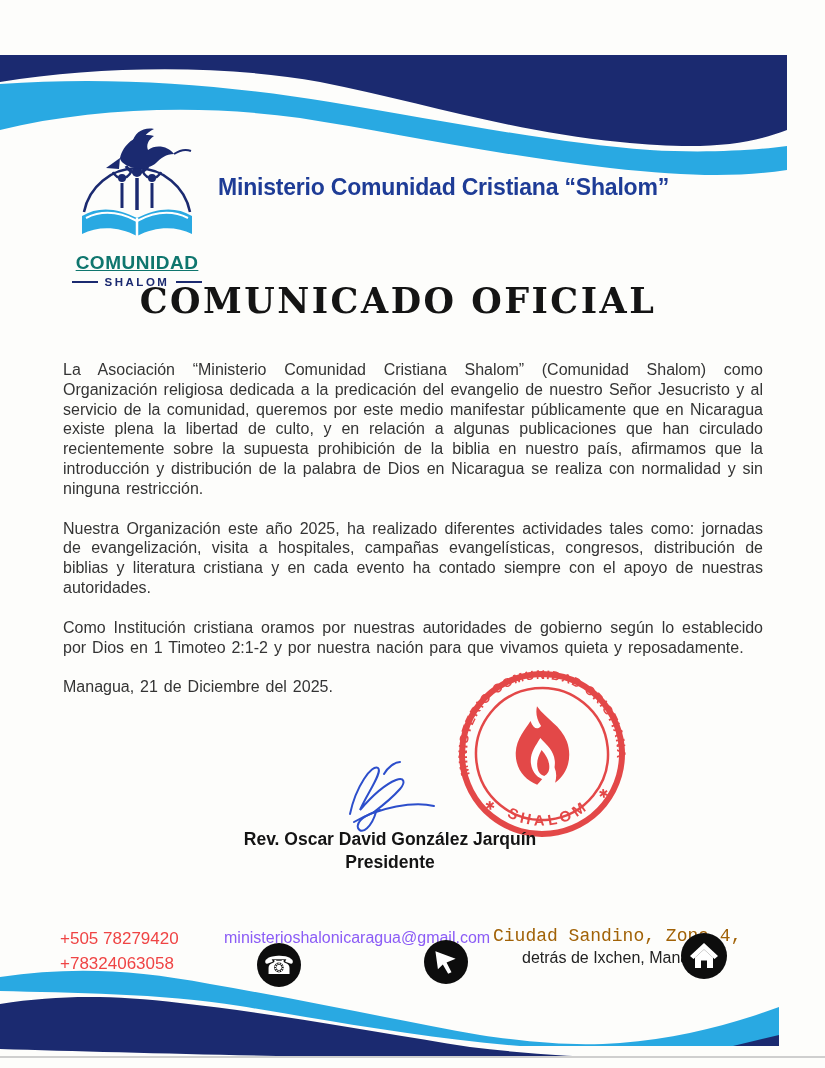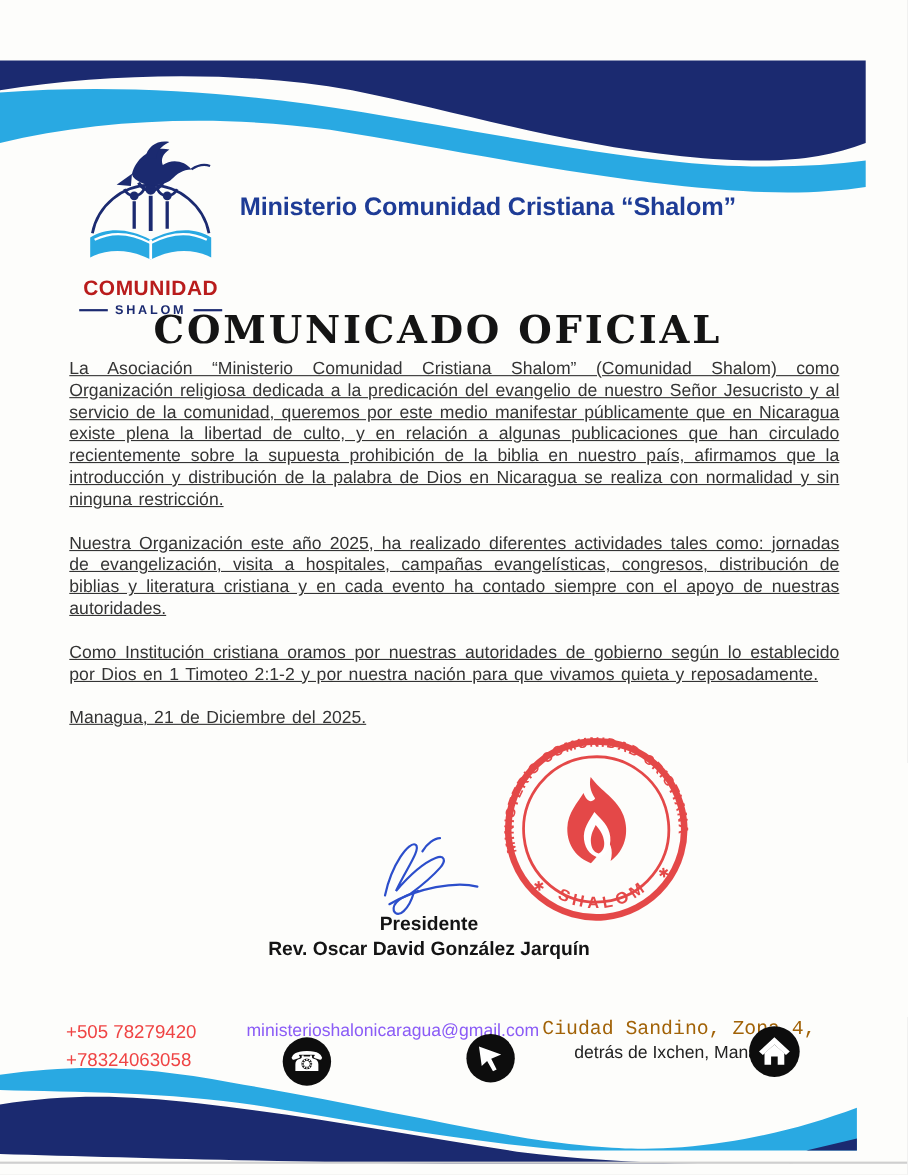--- a/index.html
+++ b/index.html
@@ -11,32 +11,32 @@
   svg{display:block;}
   .abs{position:absolute;}
 
   
   .header-art{left:0;top:0;}
   .footer-art{left:0;top:958px;}
   .scan-line{left:0;top:1056px;width:825px;height:2px;background:#cfcfcf;}
 
   
   .logo-box{left:62px;top:128px;width:150px;text-align:center;}
-  .logo-name{margin-top:10px;font-weight:bold;font-size:19px;letter-spacing:.5px;color:#b91c1c;}
+  .logo-name{margin-top:10px;font-weight:bold;font-size:19px;letter-spacing:.5px;color:#0f766e;text-decoration:underline;}
   .logo-sub{display:flex;align-items:center;justify-content:center;gap:7px;margin-top:2px;
             font-weight:bold;font-size:11.5px;letter-spacing:2.5px;color:#1b2a70;}
   .logo-sub .dash{display:inline-block;width:26px;height:2px;background:#1b2a70;}
 
   .org-title{left:218px;top:174px;font-weight:bold;font-size:23px;letter-spacing:-0.2px;color:#1e3c96;}
 
   .doc-title{left:0;top:280px;width:796px;text-align:center;
              font-family:"DejaVu Serif", serif;font-weight:bold;font-size:35px;
              letter-spacing:2.5px;color:#141414;}
 
-  .body-text{left:63px;top:326px;width:700px;text-decoration:underline;}
+  .body-text{left:63px;top:360px;width:700px;}
   .body-text p{margin:0 0 20px 0;font-size:16px;line-height:19.8px;text-align:justify;
                color:#343434;word-spacing:1.5px;}
   .dateline{margin-top:4px !important;text-align:left !important;}
 
   .signature{left:318px;top:752px;}
   .stamp{left:452px;top:664px;}
 
   .signatory{left:140px;top:828px;width:500px;text-align:center;
              font-weight:bold;font-size:17.5px;line-height:23px;color:#141414;}
 
@@ -134,22 +134,22 @@
 
       <g>
         <path d="M0,-48 C8,-34 22,-26 26,-10 C30,6 24,22 10,30 C14,20 12,12 4,6 C6,16 0,24 -8,30 C-20,24 -28,12 -26,-4 C-24,-18 -14,-26 -8,-34 C-6,-26 -2,-24 2,-28 C-2,-36 -2,-42 0,-48 Z" fill="#e23b3b"></path>
         <path d="M0,-16 C6,-8 12,-2 12,8 C12,18 6,24 0,26 C-6,24 -12,18 -12,8 C-12,-2 -6,-8 0,-16 Z" fill="#ffffff"></path>
         <path d="M0,-4 C4,2 6,6 6,12 C6,18 3,21 0,22 C-3,21 -6,18 -6,12 C-6,6 -4,2 0,-4 Z" fill="#e23b3b"></path>
       </g>
     </g>
   </svg>
 
   <div class="abs signatory">
+    <div>Rev. Oscar David González Jarquín</div>
     <div>Presidente</div>
-    <div>Rev. Oscar David González Jarquín</div>
   </div>
 
   <div class="abs phones">
     <div>+505 78279420</div>
     <div>+78324063058</div>
   </div>
 
   <svg class="icon-badge" style="left:256px;top:942px;" width="46" height="46" viewBox="0 0 46 46">
     <circle cx="23" cy="23" r="22" fill="#0d0d0d"></circle>
     <text x="23" y="32" text-anchor="middle" font-size="25" fill="#ffffff" font-family="DejaVu Sans, sans-serif">☎</text>

